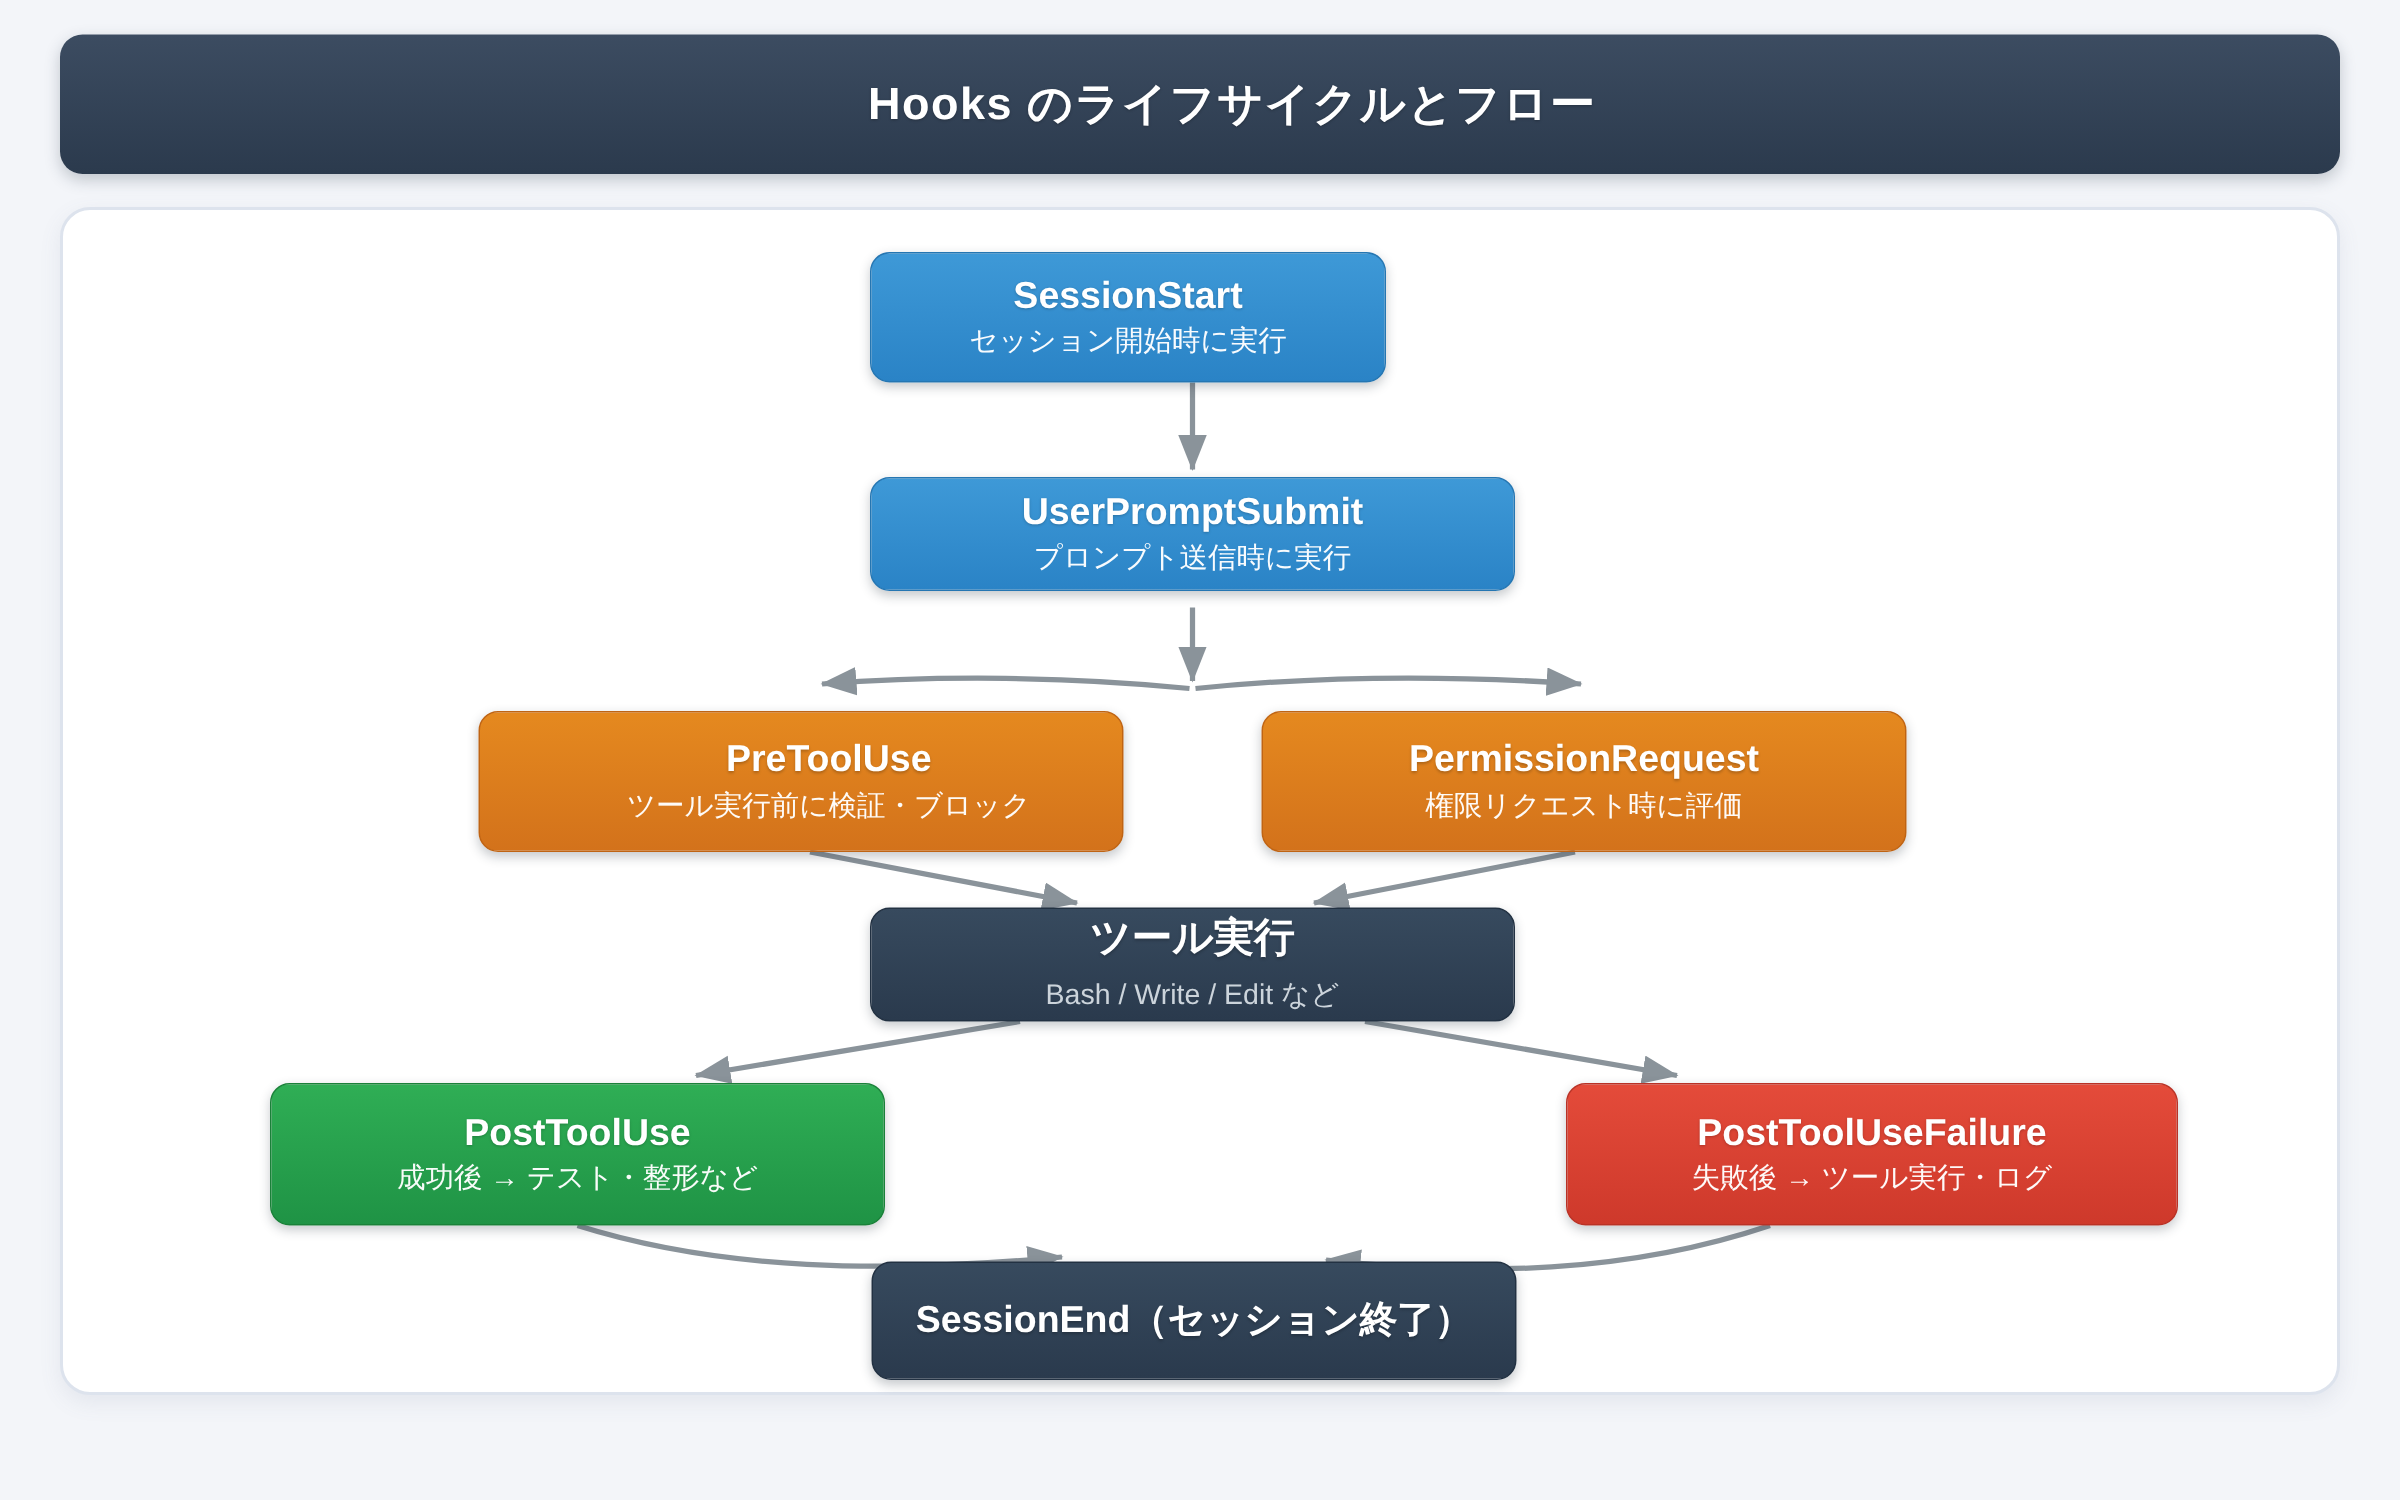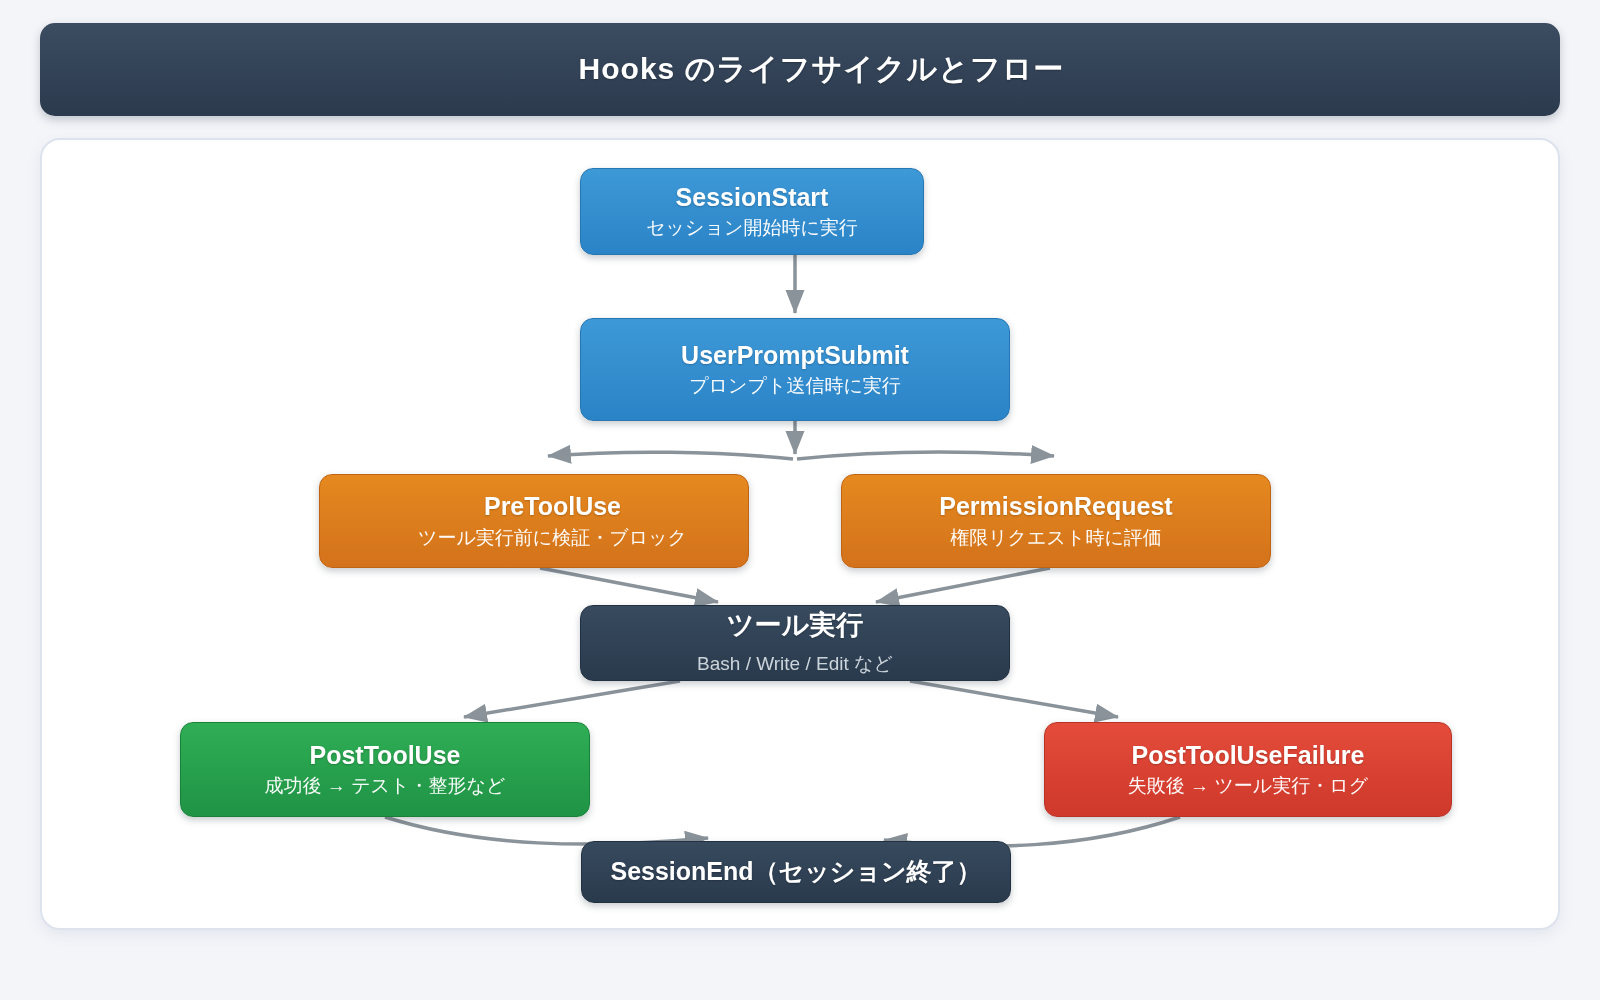--- a/index.html
+++ b/index.html
@@ -78,29 +78,29 @@
   .node.blue   { background: linear-gradient(180deg, #3e99d7 0%, #2a83c6 100%); border: 1px solid #2576b2; }
   .node.orange { background: linear-gradient(180deg, #e5891f 0%, #d3721b 100%); border: 1px solid #bf6414; }
   .node.dark   { background: linear-gradient(180deg, #374a5e 0%, #2a3a4d 100%); border: 1px solid #223142; }
   .node.green  { background: linear-gradient(180deg, #2fae55 0%, #1f9345 100%); border: 1px solid #1a8139; }
   .node.red    { background: linear-gradient(180deg, #e44b3a 0%, #ce392b 100%); border: 1px solid #b93226; }
 
   .node.dark .subtitle { color: #ccd4db; }
 
   
   #n-session-start       { left: 580px; top: 168px; width: 344px; height: 87px; }
-  #n-user-prompt-submit  { left: 580px; top: 318px; width: 430px; height: 103px; }
+  #n-user-prompt-submit  { left: 580px; top: 318px; width: 430px; height: 76px; }
   #n-pre-tool-use        { left: 319px; top: 474px; width: 430px; height: 94px; padding-left: 37px; }
   #n-permission-request  { left: 841px; top: 474px; width: 430px; height: 94px; }
   #n-tool-exec           { left: 580px; top: 605px; width: 430px; height: 76px; }
   #n-tool-exec .title    { font-size: 27px; }
   #n-tool-exec           { gap: 13px; }
   #n-post-tool-use       { left: 180px; top: 722px; width: 410px; height: 95px; }
   #n-post-tool-use-failure { left: 1044px; top: 722px; width: 408px; height: 95px; }
-  #n-session-end         { left: 581px; top: 841px; width: 430px; height: 62px; }
+  #n-session-end         { left: 581px; top: 841px; width: 430px; height: 79px; }
   #n-session-end .title  { font-size: 25px; }
 </style>
 </head>
 <body>
 
 <div class="stage">
 
   <div class="header">
     <h1>Hooks のライフサイクルとフロー</h1>
   </div>

